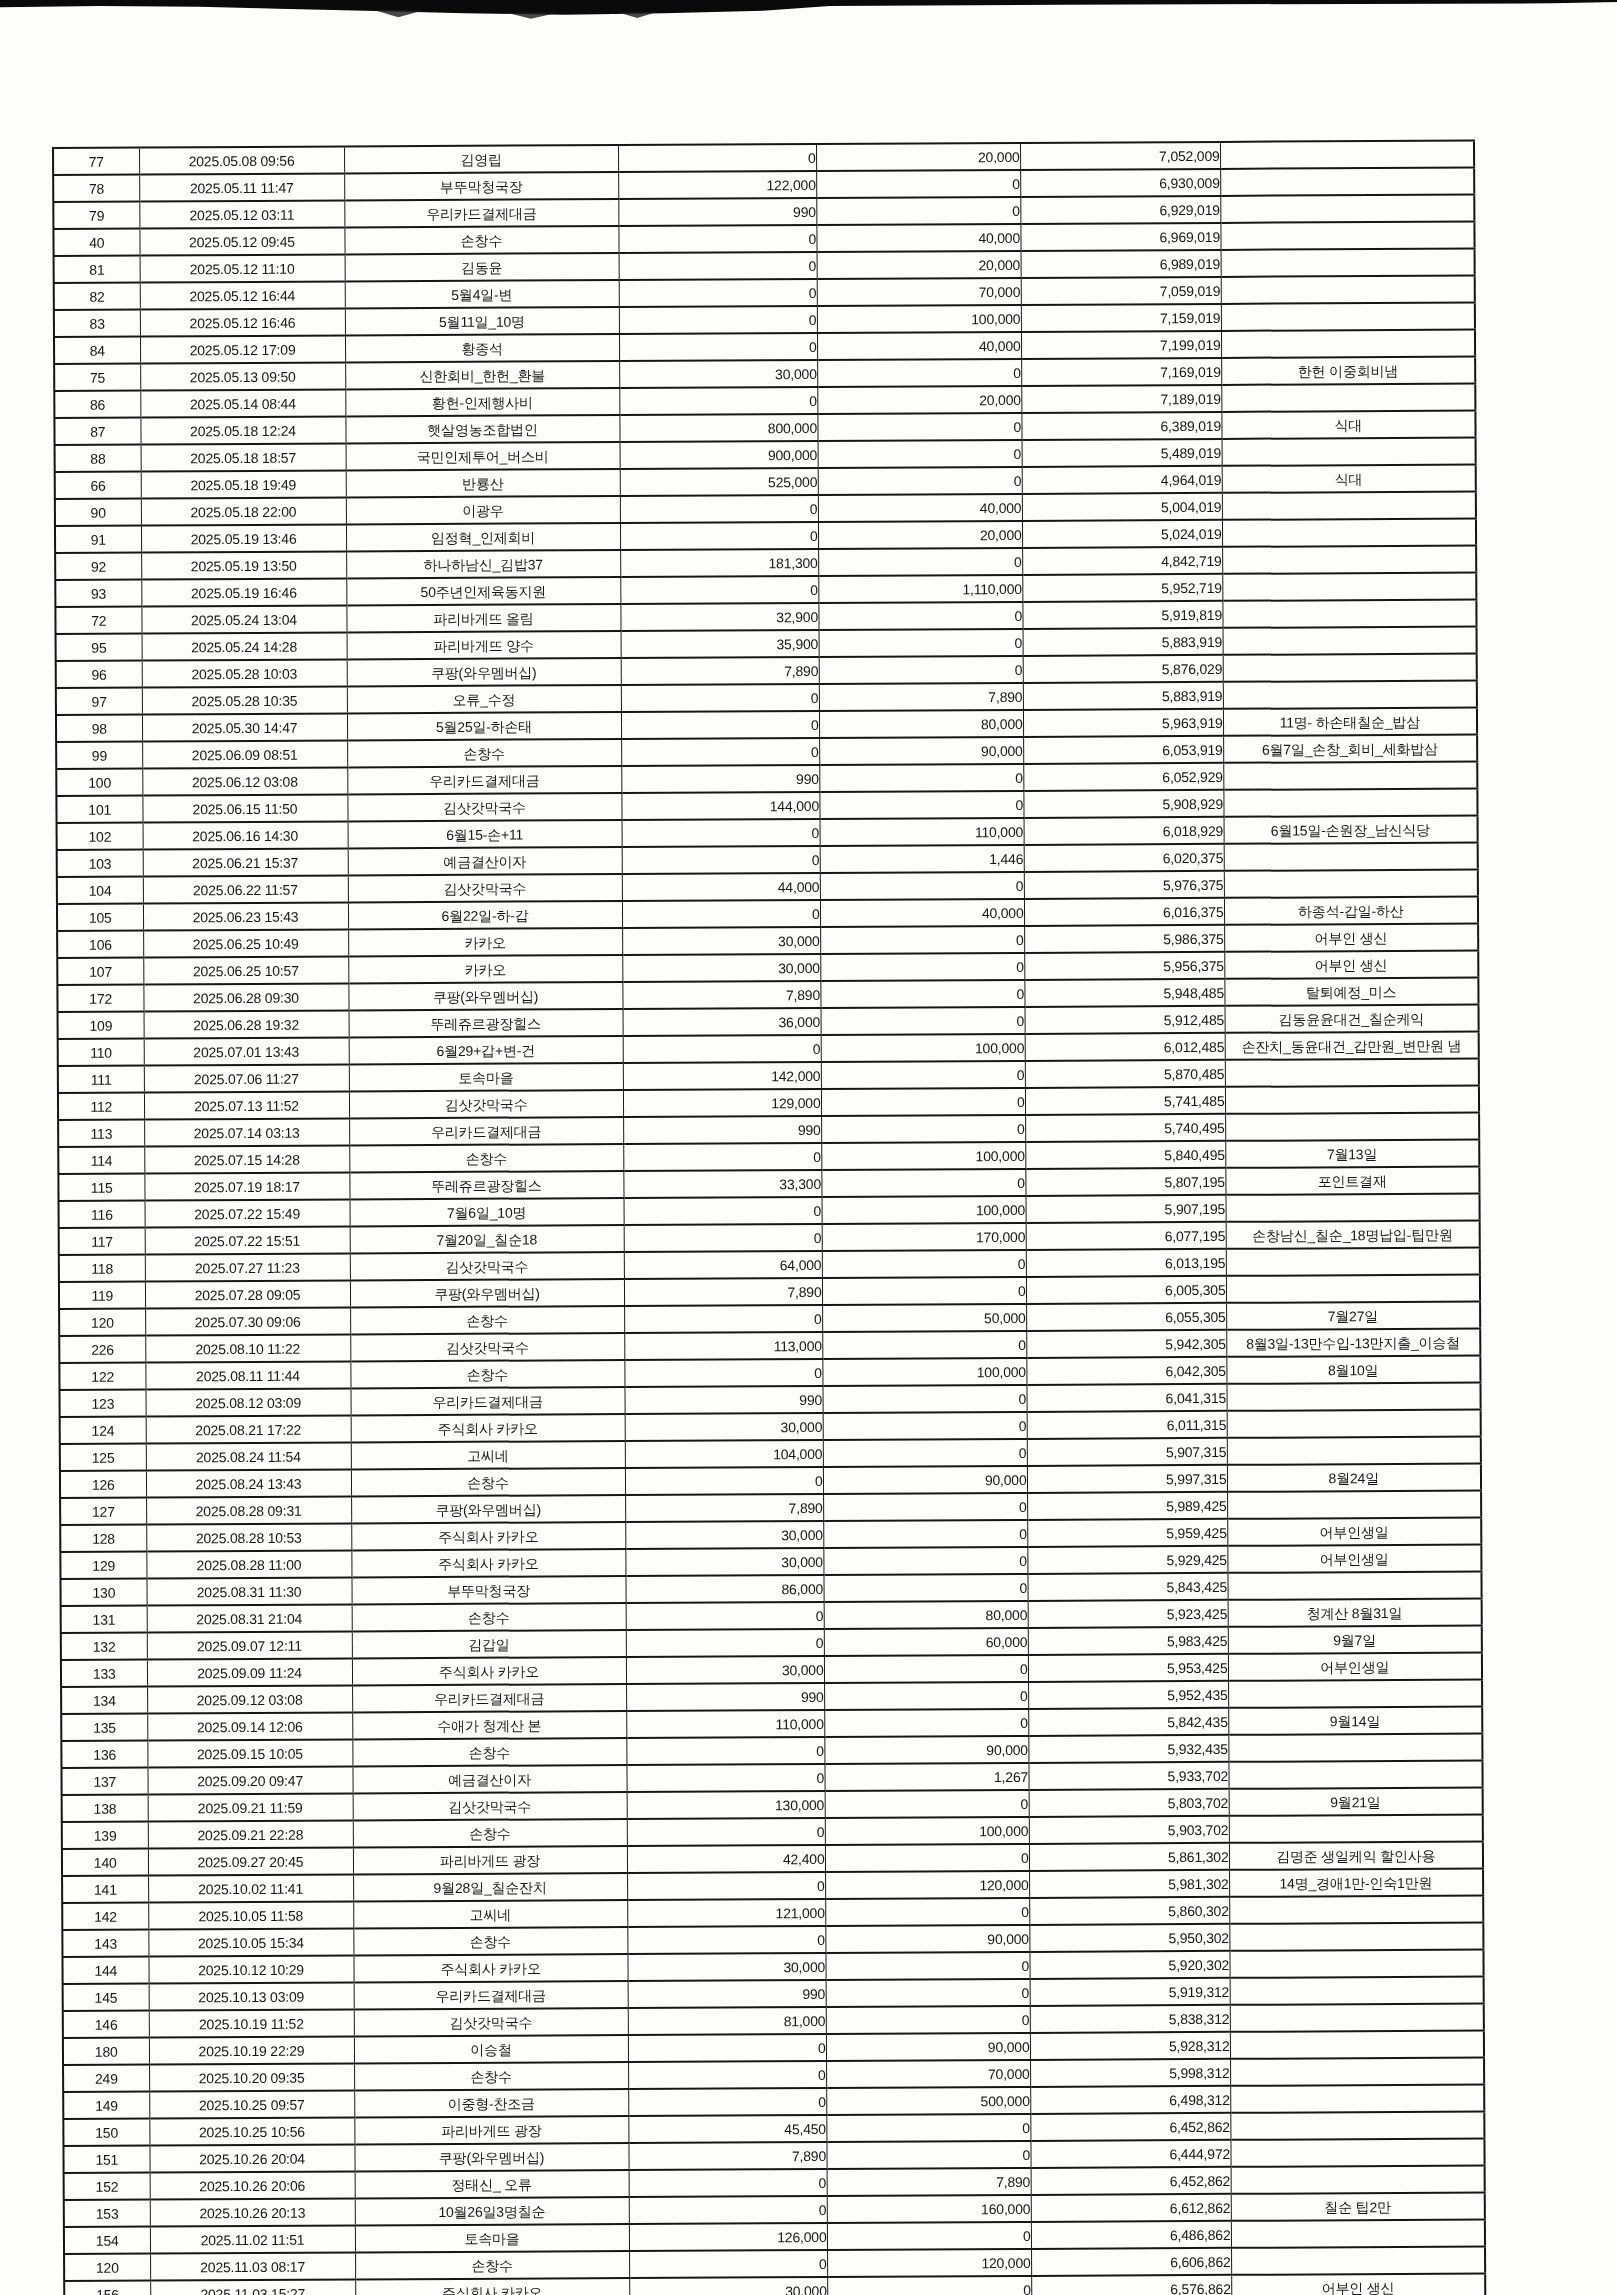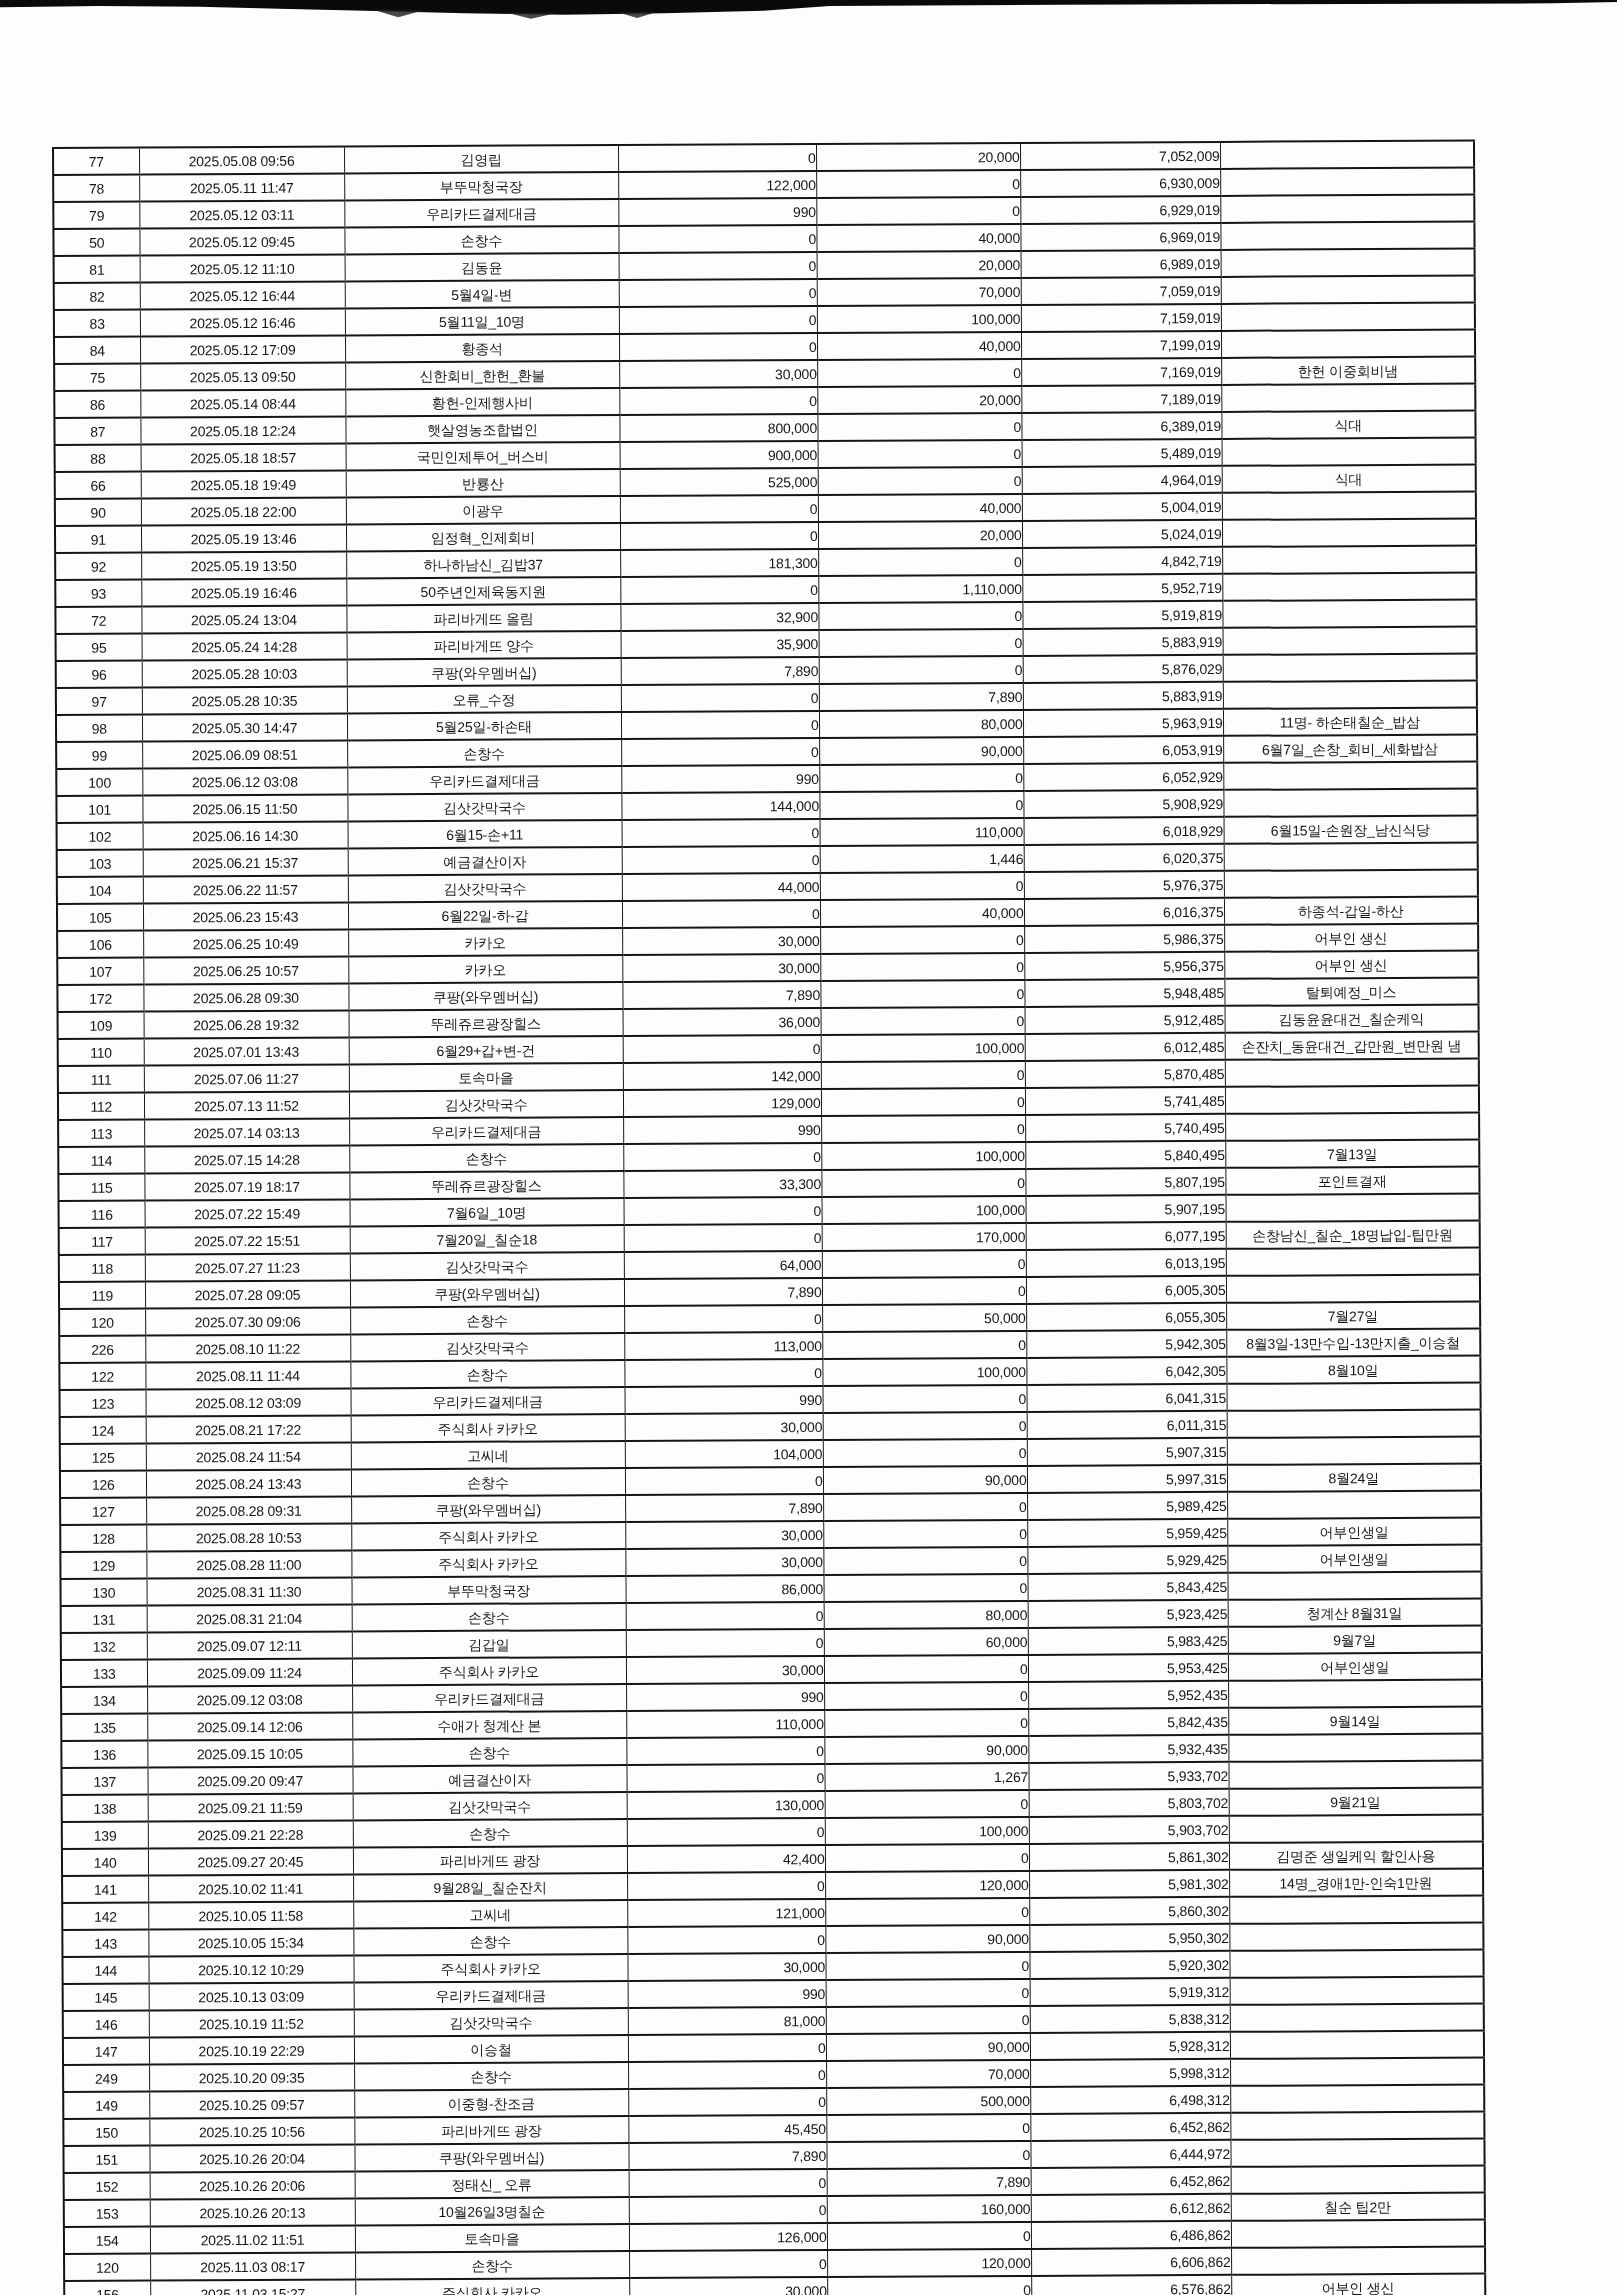--- a/index.html
+++ b/index.html
@@ -89,21 +89,21 @@
           <tr>
             <td class="c0">79</td>
             <td class="c1">2025.05.12 03:11</td>
             <td class="c2">우리카드결제대금</td>
             <td class="c3">990</td>
             <td class="c4">0</td>
             <td class="c5">6,929,019</td>
             <td class="c6"></td>
           </tr>
           <tr>
-            <td class="c0">50</td>
+            <td class="c0">40</td>
             <td class="c1">2025.05.12 09:45</td>
             <td class="c2">손창수</td>
             <td class="c3">0</td>
             <td class="c4">40,000</td>
             <td class="c5">6,969,019</td>
             <td class="c6"></td>
           </tr>
           <tr>
             <td class="c0">81</td>
             <td class="c1">2025.05.12 11:10</td>
@@ -692,21 +692,21 @@
           <tr>
             <td class="c0">146</td>
             <td class="c1">2025.10.19 11:52</td>
             <td class="c2">김삿갓막국수</td>
             <td class="c3">81,000</td>
             <td class="c4">0</td>
             <td class="c5">5,838,312</td>
             <td class="c6"></td>
           </tr>
           <tr>
-            <td class="c0">147</td>
+            <td class="c0">180</td>
             <td class="c1">2025.10.19 22:29</td>
             <td class="c2">이승철</td>
             <td class="c3">0</td>
             <td class="c4">90,000</td>
             <td class="c5">5,928,312</td>
             <td class="c6"></td>
           </tr>
           <tr>
             <td class="c0">249</td>
             <td class="c1">2025.10.20 09:35</td>

